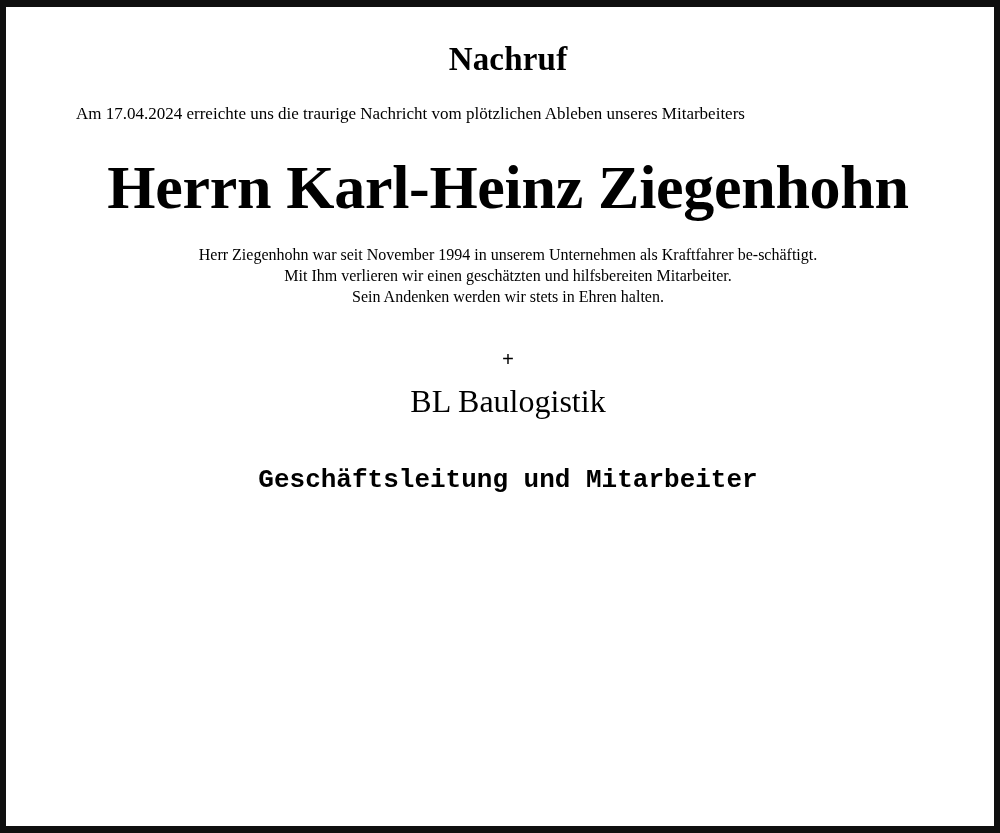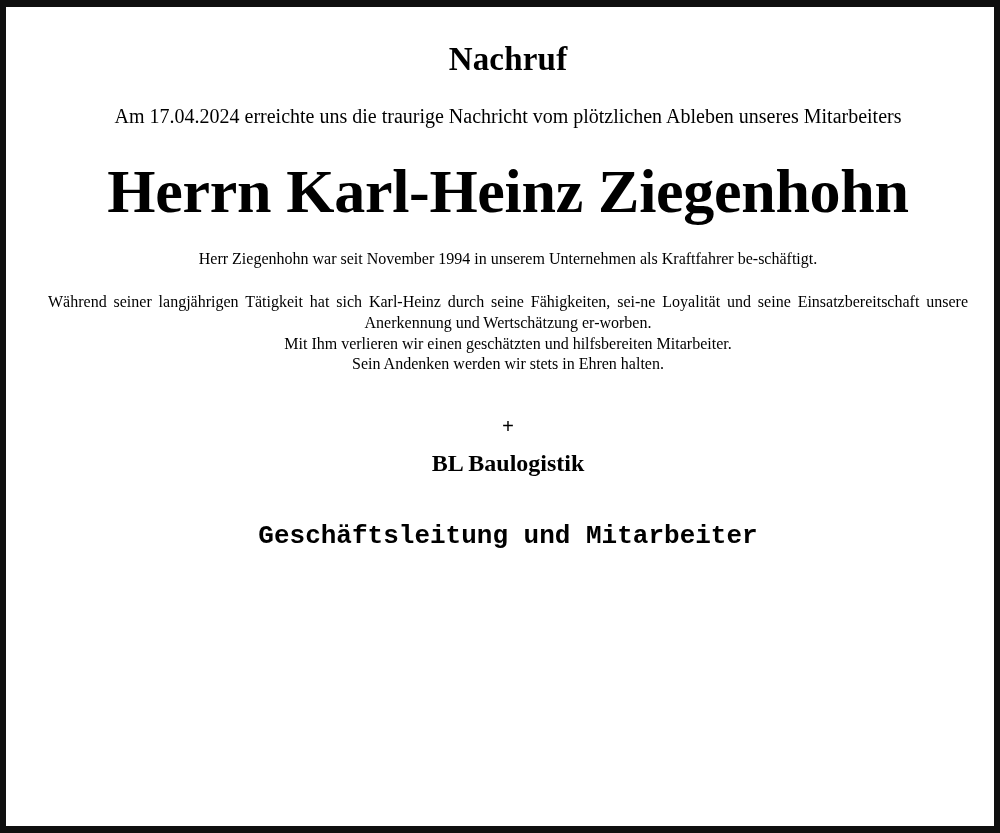--- a/index.html
+++ b/index.html
@@ -36,24 +36,24 @@
     margin-left: 8px;
   }
   .heading {
     font-size: 33px;
     font-weight: bold;
     letter-spacing: 0.2px;
     margin: 12px 0 0 0;
     line-height: 1.1;
   }
   .intro {
-    font-size: 20px;
+    font-size: 17px;
     line-height: 1.33;
     margin: 26px 40px 0 40px;
-    text-align: center;
+    text-align: left;
   }
   .name {
     font-size: 62px;
     font-weight: bold;
     line-height: 1.15;
     margin: 26px 0 0 0;
     letter-spacing: -0.3px;
   }
   .para {
     font-size: 16px;
@@ -78,22 +78,22 @@
     line-height: 1.5;
     margin: 0;
   }
   .plus {
     font-size: 21px;
     font-weight: bold;
     line-height: 1.5;
     margin: 2px 0 0 0;
   }
   .company2 {
-    font-size: 24px;
-    font-weight: bold;
+    font-size: 32px;
+    font-weight: normal;
     line-height: 1.5;
     margin: 2px 0 0 0;
   }
   .signoff {
     font-size: 26px;
     font-weight: bold;
     margin: 40px 0 0 0;
     font-family: Liberation Mono, monospace;
   }
 </style>
@@ -104,21 +104,20 @@
   <div class="inner">
 
     <div class="heading">Nachruf</div>
 
     <div class="intro">Am 17.04.2024 erreichte uns die traurige Nachricht vom plötzlichen Ableben unseres Mitarbeiters</div>
 
     <div class="name">Herrn Karl-Heinz Ziegenhohn</div>
 
     <div class="para">Herr Ziegenhohn war seit November 1994 in unserem Unternehmen als Kraftfahrer be-schäftigt.</div>
 
-    <div class="para">Während seiner langjährigen Tätigkeit hat sich Karl-Heinz durch seine Fähigkeiten, sei-ne Loyalität und seine Einsatzbereitschaft unsere Anerkennung und Wertschätzung er-worben.</div>
 
     <div class="para centered tight">Mit Ihm verlieren wir einen geschätzten und hilfsbereiten Mitarbeiter.</div>
 
 
     <div class="para centered tight">Sein Andenken werden wir stets in Ehren halten.</div>
 
     <div class="spacer-lg"></div>
 
 
     <div class="plus">+</div>

